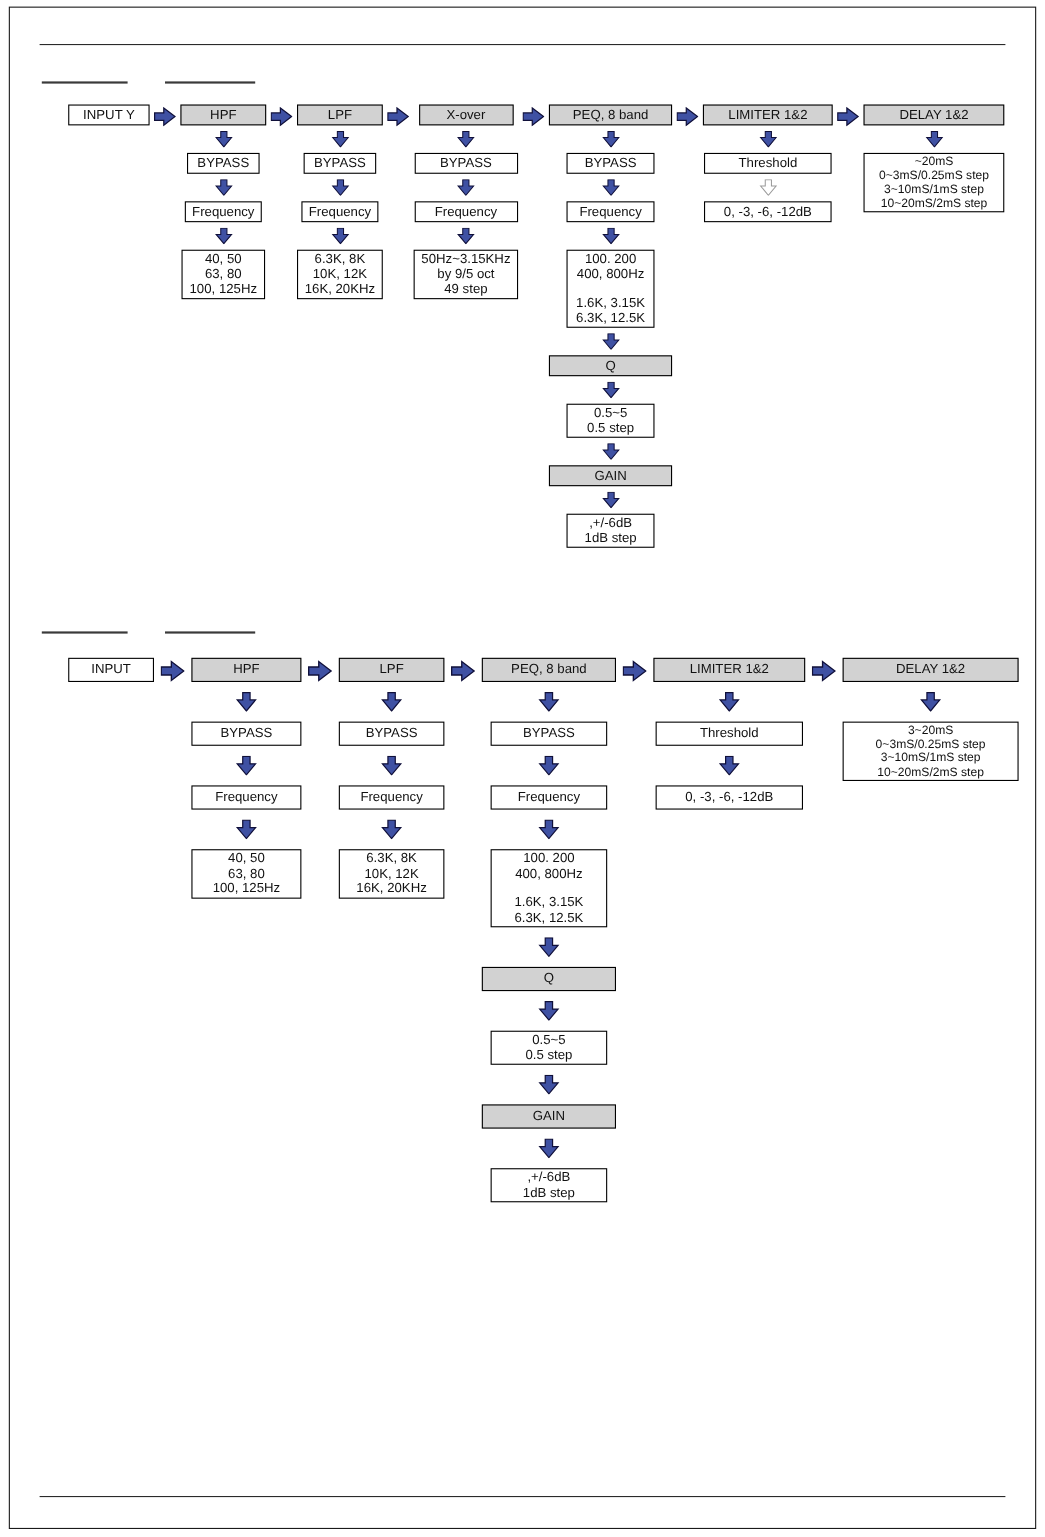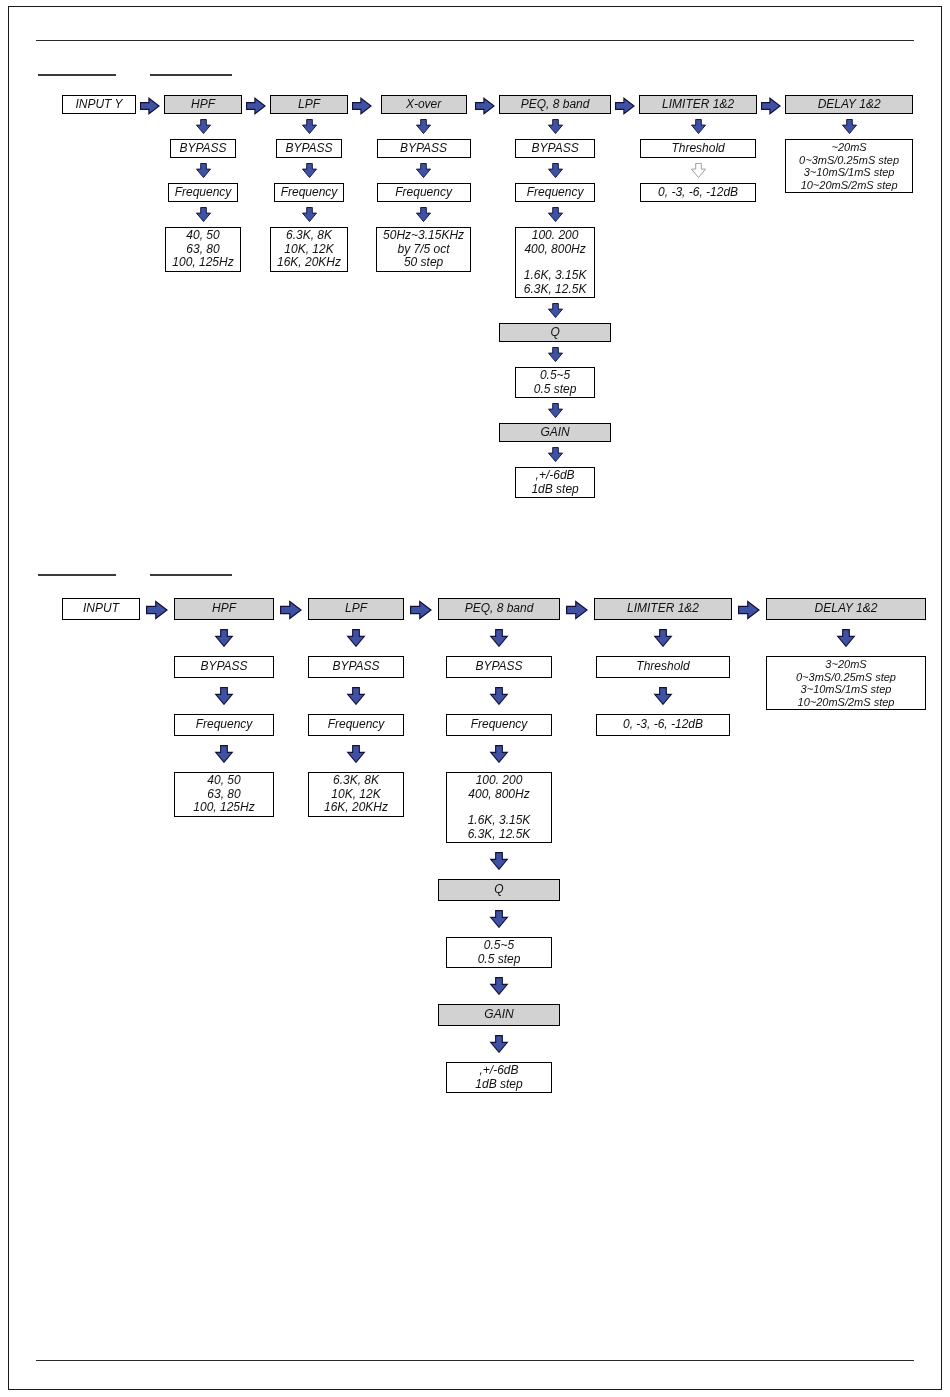--- a/index.html
+++ b/index.html
@@ -10,21 +10,21 @@
   .rule { position: absolute; left: 36px; width: 878px; height: 1px; background: #2a2a2a; }
   .rule-top { top: 40px; }
   .rule-bottom { top: 1360px; }
   .minirule { position: absolute; height: 2px; background: #3a3a3a; }
   .m1a { left: 38px; top: 74px; width: 78px; }
   .m1b { left: 150px; top: 74px; width: 82px; }
   .m2a { left: 38px; top: 574px; width: 78px; }
   .m2b { left: 150px; top: 574px; width: 82px; }
 
   .section { position: absolute; display: flex; align-items: flex-start; }
-  .col { display: flex; flex-direction: column; align-items: center; font-style: italic; }
+  .col { display: flex; flex-direction: column; align-items: center; }
   .box {
     border: 1.2px solid #000;
     background: #ffffff;
     padding: 1px 6px;
     display: flex; flex-direction: column; align-items: center; justify-content: center;
     min-height: 19px;
   }
   .box.gray { background: #d2d2d2; }
   .line { font-size: 12px; line-height: 13.5px; min-height: 13px; white-space: nowrap; color: #111; text-align: center; }
   .small .line { font-size: 11px; line-height: 12.5px; min-height: 12px; }
@@ -122,22 +122,22 @@
               <path d="M6 0.5 L12 0.5 L12 6.5 L16.5 6.5 L9 15.5 L1.5 6.5 L6 6.5 Z" fill="#3f51a3" stroke="#10103a" stroke-width="1" stroke-linejoin="miter"></path>
             </svg></div>
           <div class="box white" style="min-width: 94px;">
             <div class="line">Frequency</div>
           </div>
           <div class="varrow"><svg width="17" height="15" viewBox="0 0 18 16">
               <path d="M6 0.5 L12 0.5 L12 6.5 L16.5 6.5 L9 15.5 L1.5 6.5 L6 6.5 Z" fill="#3f51a3" stroke="#10103a" stroke-width="1" stroke-linejoin="miter"></path>
             </svg></div>
           <div class="box white" style="min-width: 94px;">
             <div class="line">50Hz~3.15KHz</div>
-            <div class="line">by 7/5 oct</div>
-            <div class="line">50 step</div>
+            <div class="line">by 9/5 oct</div>
+            <div class="line">49 step</div>
           </div>
         </div>
         <div class="harrow" style="margin: 2px 4px 0px;"><svg width="20" height="18" viewBox="0 0 18 16">
             <path d="M0.5 5 L8 5 L8 1 L17.2 8 L8 15 L8 11 L0.5 11 Z" fill="#3f51a3" stroke="#10103a" stroke-width="1" stroke-linejoin="miter"></path>
           </svg></div>
         <div class="col" style="row-gap: 5px;">
           <div class="box head gray" style="min-width: 112px;">
             <span class="line">PEQ, 8 band</span>
           </div>
           <div class="varrow"><svg width="17" height="15" viewBox="0 0 18 16">

